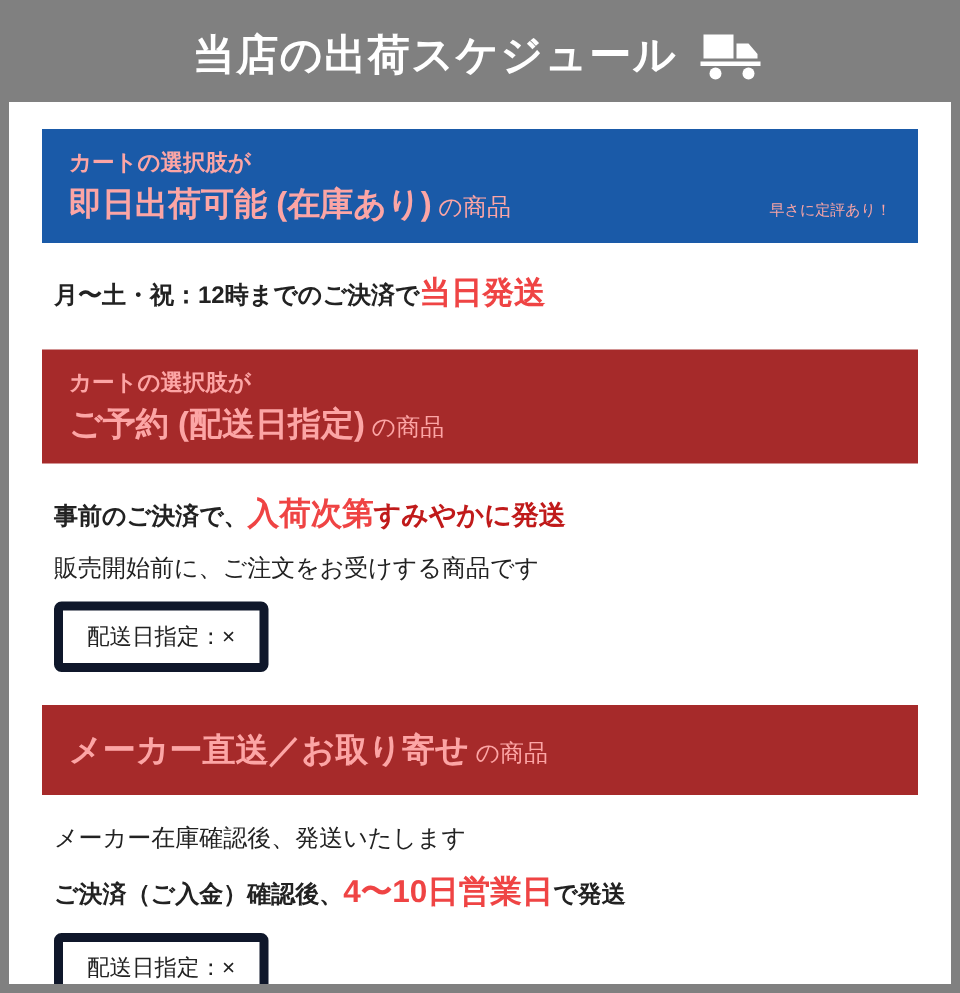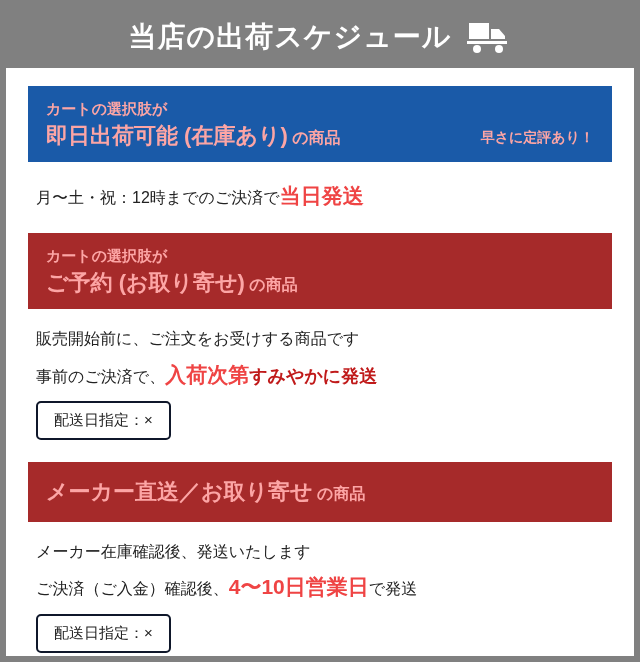--- a/index.html
+++ b/index.html
@@ -59,25 +59,25 @@
   }
   .band-big {
     font-size: 22px;
     font-weight: bold;
     line-height: 1.35;
     display: block;
     white-space: nowrap;
   }
   .band-big .suffix {
     font-size: 16px;
-    font-weight: bold;
+    font-weight: normal;
   }
   .band-note {
-    font-size: 14px;
-    font-weight: bold;
+    font-size: 10px;
+    font-weight: normal;
     white-space: nowrap;
     padding-left: 10px;
     align-self: flex-end;
     padding-bottom: 3px;
   }
   .band-single {
     font-size: 22px;
     font-weight: bold;
     line-height: 1.2;
     padding: 15px 18px;
@@ -96,25 +96,25 @@
   .em-red {
     color: #ef4444;
     font-weight: bold;
     font-size: 21px;
   }
   .em-red-sm {
     color: #c01a1a;
     font-weight: bold;
     font-size: 18px;
   }
-  .strong-dark { font-weight: normal; color: #222222; text-align: right; }
+  .strong-dark { font-weight: bold; color: #222222; text-align: right; }
 
   .chip {
     display: inline-block;
-    border: 2px solid #0f172a;
+    border: 6px solid #0f172a;
     border-radius: 5px;
     padding: 8px 16px;
     font-size: 15px;
     color: #222222;
     margin-top: 6px;
     background: #ffffff;
   }
   .gap-sm { height: 10px; }
   .gap-md { height: 16px; }
 </style>
@@ -152,29 +152,29 @@
         </div>
       </div>
     </div>
 
     <div class="gap-sm"></div>
 
     <div>
       <div class="band band-red">
         <div class="band-lines">
           <span class="band-small">カートの選択肢が</span>
-          <span class="band-big"><span>ご予約 (お取り寄せ)</span><span class="suffix"> の商品</span></span>
+          <span class="band-big"><span>ご予約 (配送日指定)</span><span class="suffix"> の商品</span></span>
         </div>
       </div>
       <div class="detail">
         <div class="detail-row">
-          <span>販売開始前に、ご注文をお受けする商品です</span>
+          <span class="strong-dark">事前のご決済で、</span><span class="em-red">入荷次第</span><span class="em-red-sm">すみやかに発送</span>
         </div>
         <div class="detail-row">
-          <span class="strong-dark">事前のご決済で、</span><span class="em-red">入荷次第</span><span class="em-red-sm">すみやかに発送</span>
+          <span>販売開始前に、ご注文をお受けする商品です</span>
         </div>
         <div class="chip">配送日指定：×</div>
       </div>
     </div>
 
     <div class="gap-md"></div>
 
     <div>
       <div class="band band-red band-single">
         <span class="band-big"><span>メーカー直送／お取り寄せ</span><span class="suffix"> の商品</span></span>

